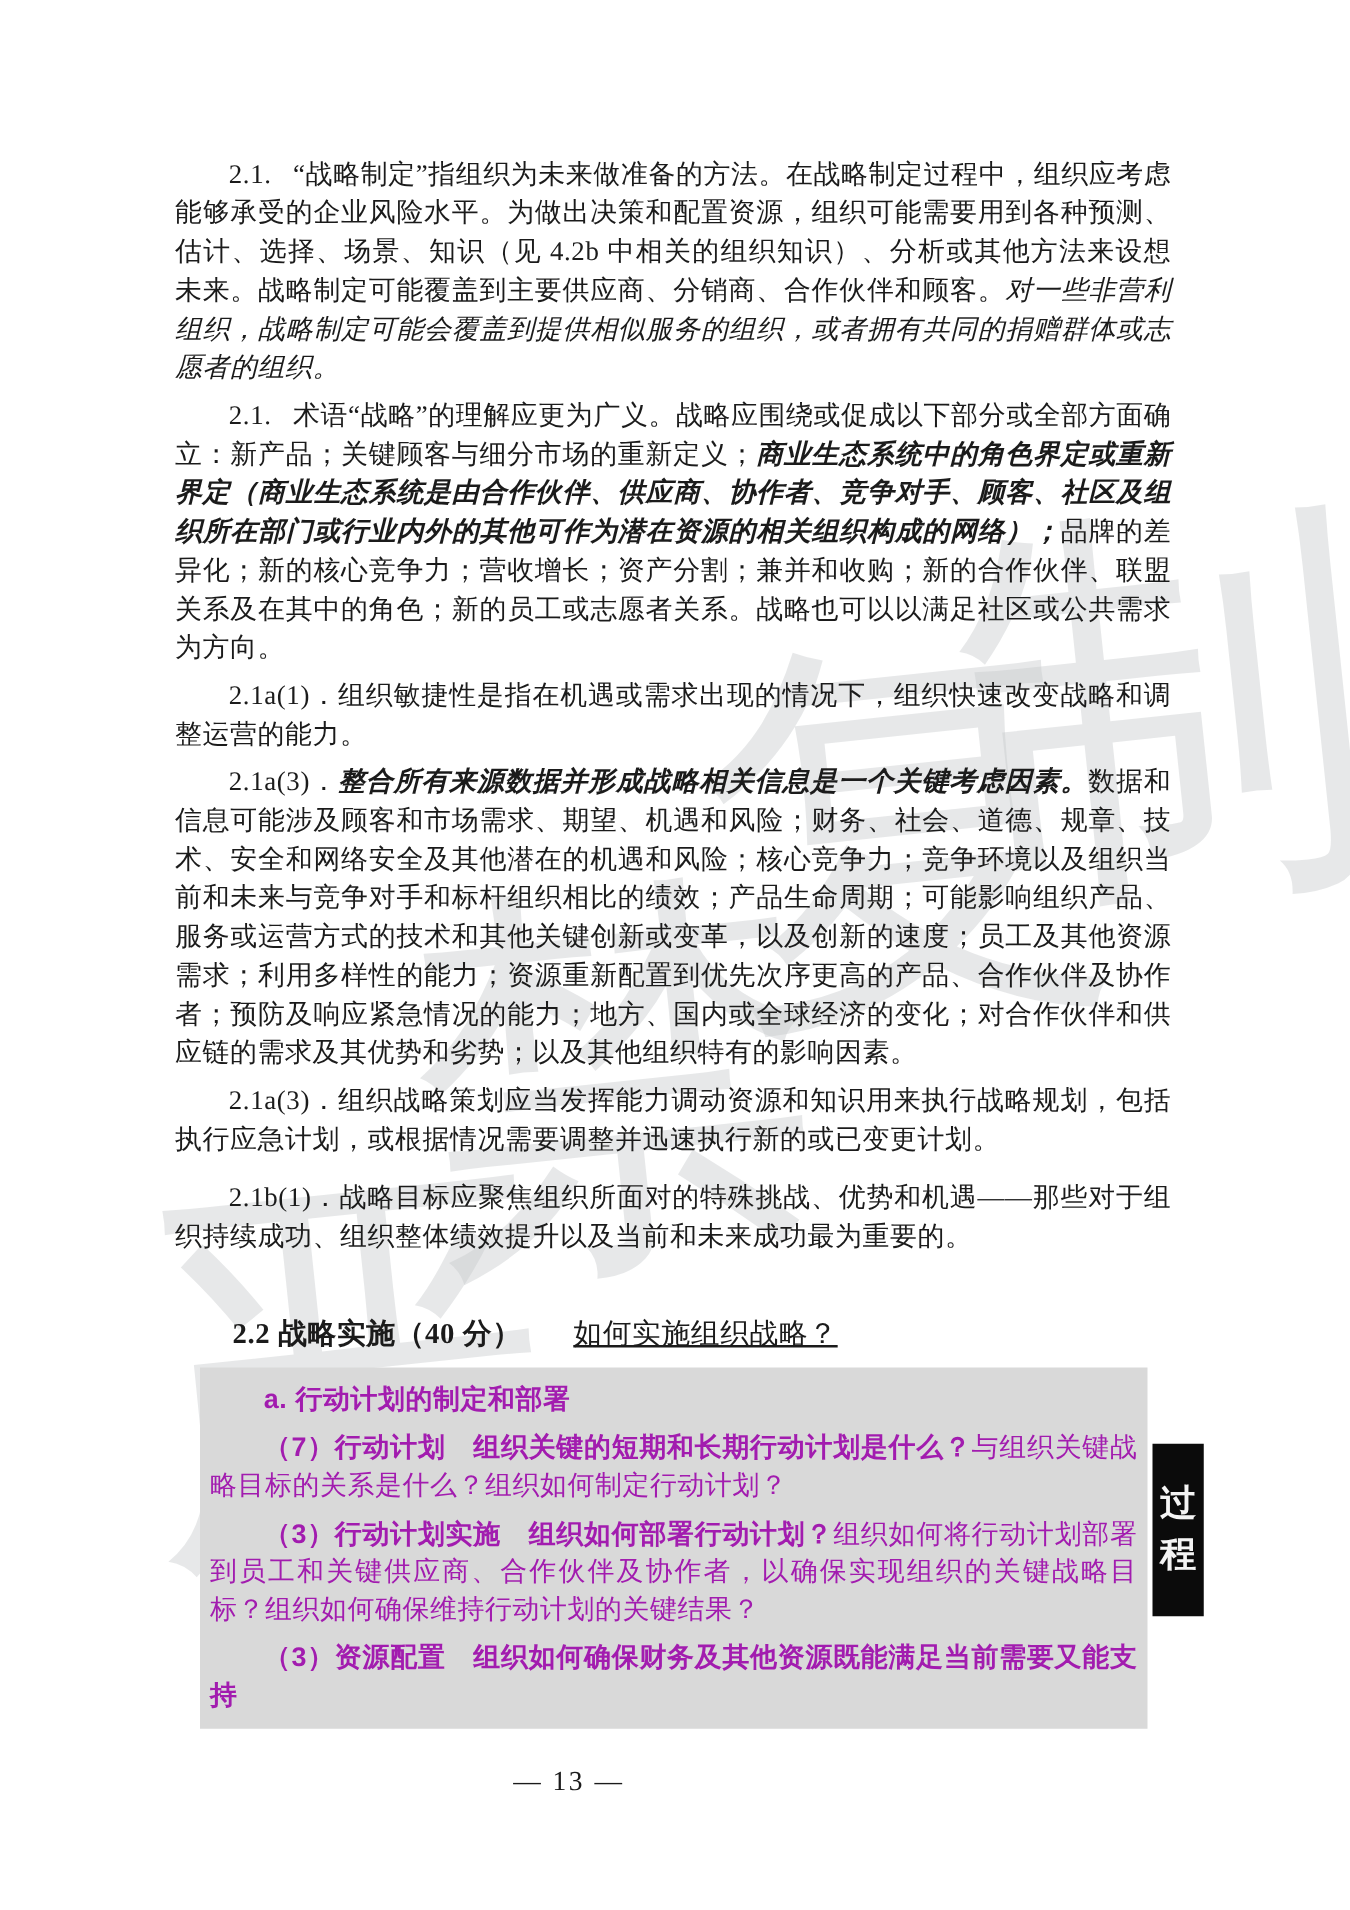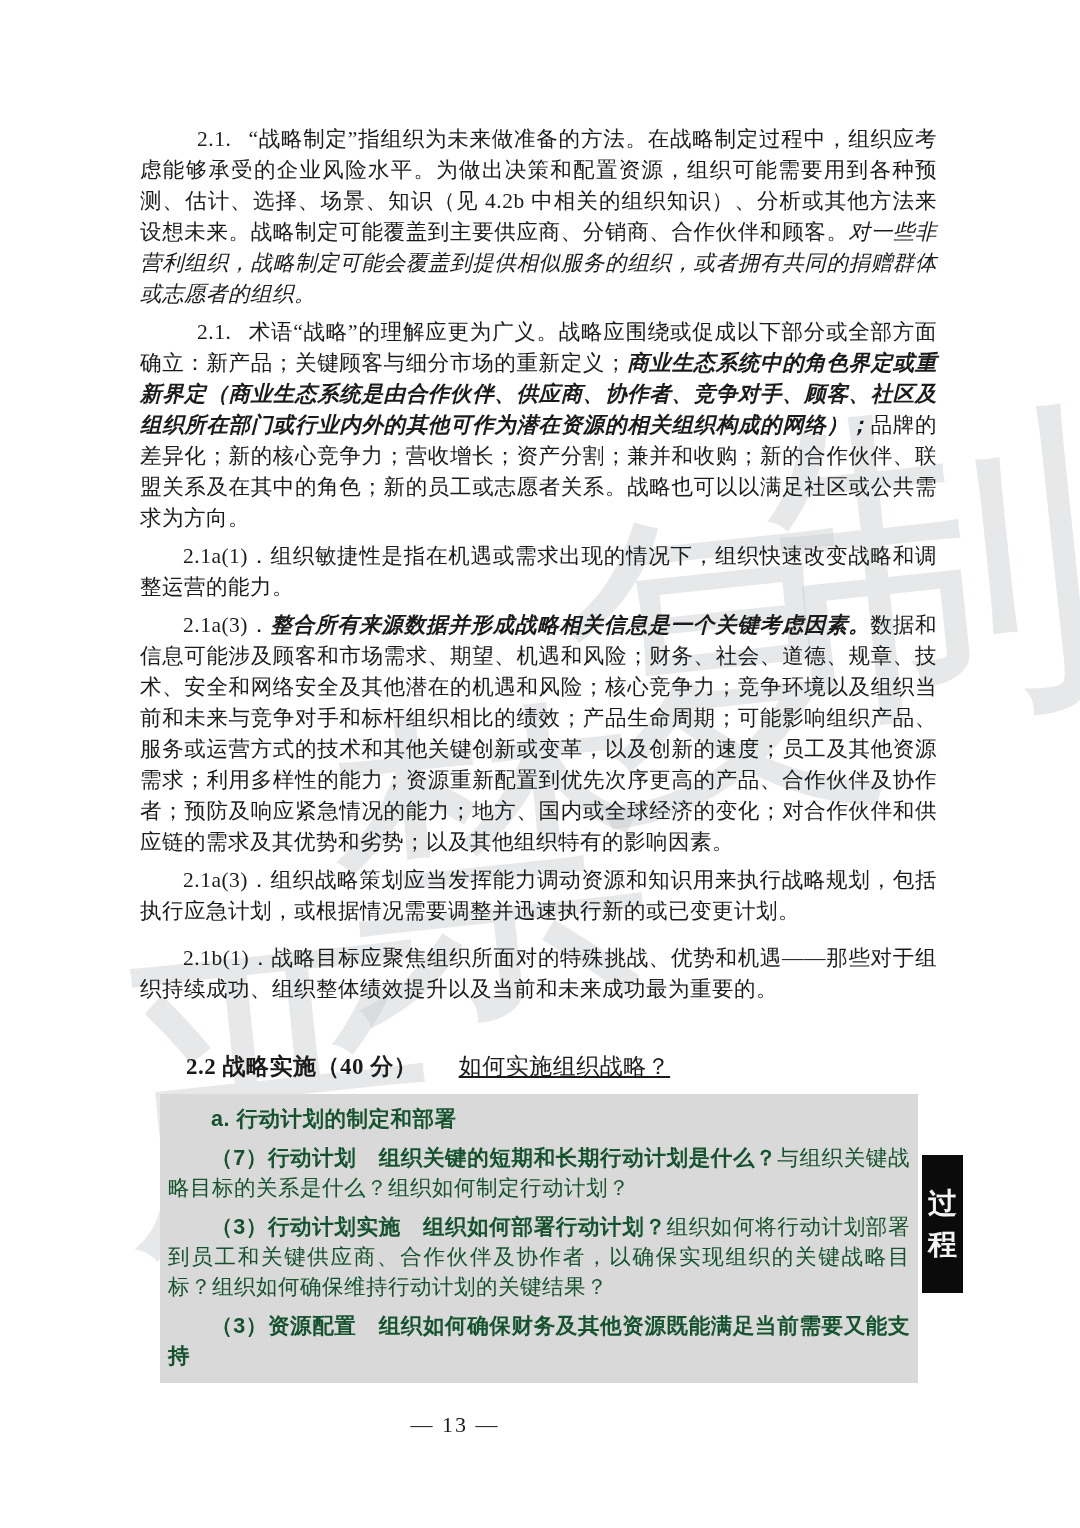--- a/index.html
+++ b/index.html
@@ -24,42 +24,42 @@
     user-select:none;
   }
   
   .content{
     position:absolute;left:140px;top:124px;width:797px;z-index:1;
     font-size:21.5px;line-height:31px;
     text-align:justify;
     letter-spacing:.5px;
   }
   .content p{margin:0 0 7px 0;text-indent:2em;}
-  .pnum{margin-right:.8em;margin-left:14px;}
+  .pnum{margin-right:.8em;}
   .seg-italic{font-style:italic;}
   .seg-bolditalic{font-weight:bold;font-style:italic;}
   .gap-lg{margin-top:16px !important;}
   
   .sec-heading{
     margin-top:46px !important;
     font-size:23px;
     text-indent:2em;
   }
   .sec-heading .h-bold{font-weight:bold;}
   .sec-heading .h-q{margin-left:1.8em;text-decoration:underline;}
   
   .qbox{
     margin:12px 0 0 20px;
     width:742px;
     background:#d9d9d9;
     padding:10px 8px 12px 8px;
     font-family:"Liberation Sans", sans-serif;
     font-size:21.5px;line-height:30px;
     text-align:justify;
-    color:#14532d;
+    color:#a21caf;
   }
   .qbox p{margin:0 0 9px 0;text-indent:2em;}
   .qbox p:last-child{margin-bottom:0;}
   .qbox .q-title{font-weight:bold;}
   .qbox .q-bold{font-weight:bold;}
   .qbox .q-rest{font-weight:normal;font-family:"Liberation Serif", serif;}
   
   .side-tab{
     position:absolute;left:922px;top:1155px;z-index:2;
     width:41px;height:138px;

